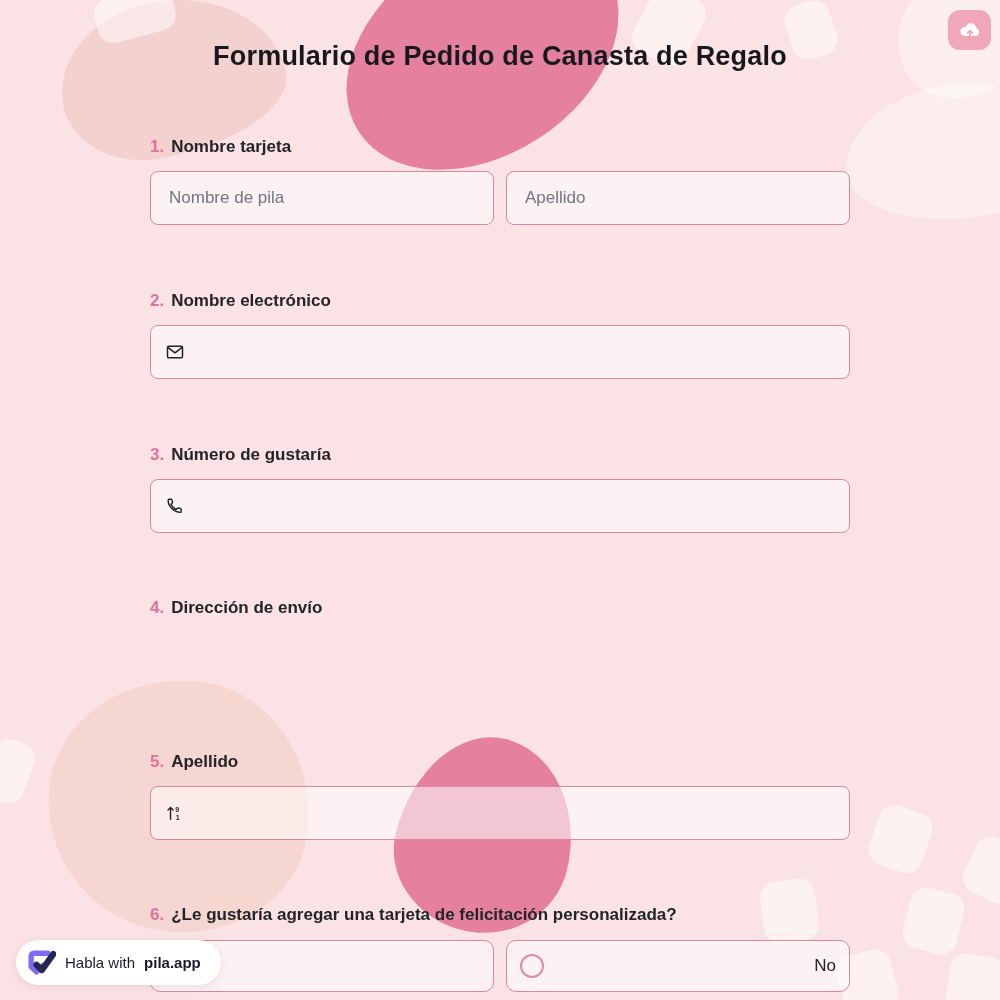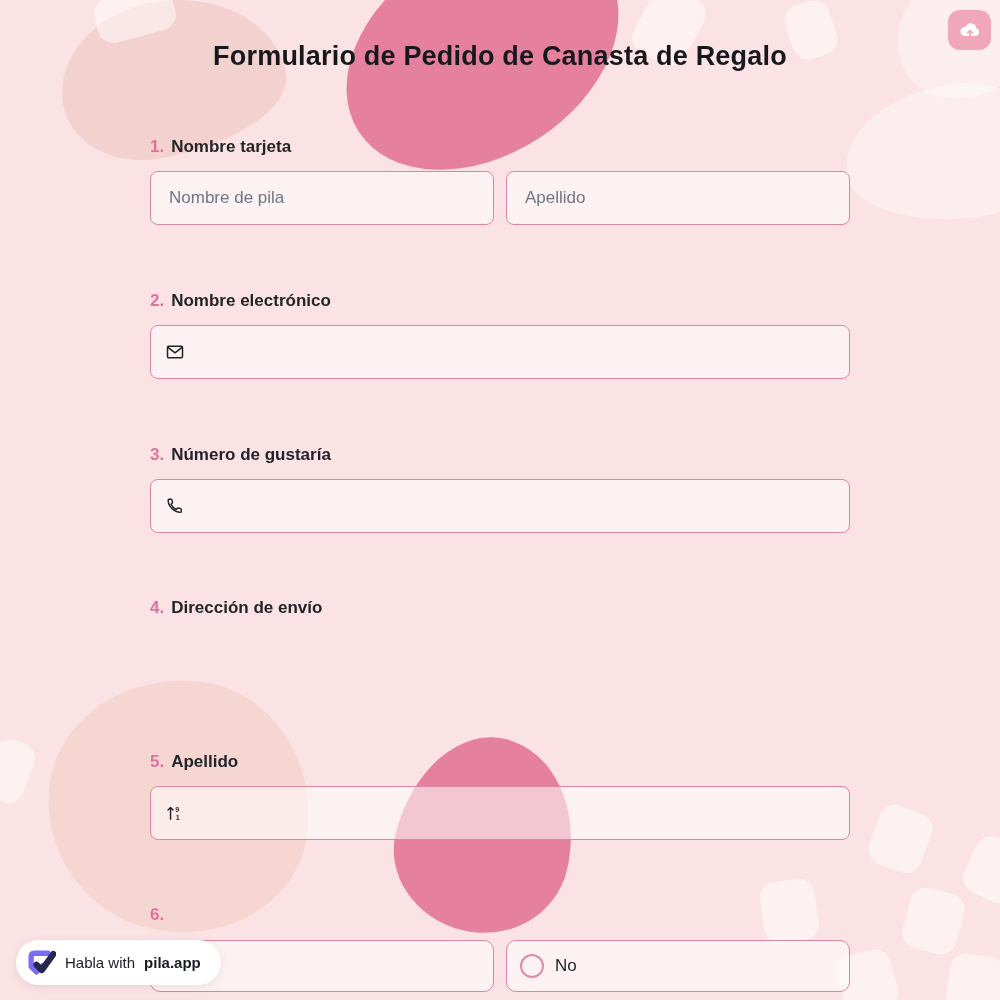--- a/index.html
+++ b/index.html
@@ -38,21 +38,21 @@
     border:1px solid #d986a2;border-radius:8px;
     font-family:"Liberation Sans", sans-serif;font-size:17px;color:#2a2e35;
     padding:0 16px 0 18px;outline:none;
   }
   .text-input.with-icon{padding-left:48px;}
   .text-input::placeholder{color:#6f7680;opacity:1;}
   .option-box{
     height:52px;box-sizing:border-box;flex:1;
     background:rgba(255,255,255,0.55);
     border:1px solid #d986a2;border-radius:10px;
-    display:flex;align-items:center;padding:0 13px;gap:11px;cursor:pointer;
+    display:flex;align-items:center;padding:0 13px;gap:11px;cursor:pointer;justify-content:space-between;
   }
   .radio{
     width:24px;height:24px;border-radius:50%;
     border:2px solid #dd8ca8;background:transparent;box-sizing:border-box;flex:0 0 auto;
   }
   .option-label{font-size:17px;color:#23252b;}
   
   .made-badge{
     position:absolute;left:16px;top:940px;height:45px;z-index:4;
     background:#ffffff;border-radius:23px;display:flex;align-items:center;
@@ -161,20 +161,21 @@
           <text x="13.5" y="21" font-size="9" font-weight="700" fill="#1f2227" font-family="'Liberation Sans',sans-serif">1</text>
         </svg>
         <input class="text-input with-icon" type="text" placeholder="" style="">
       </div>
     </div>
   </div>
 
   <div class="question" style="top:904px;">
     <div class="q-label">
       <span class="q-num">6.</span>
+      <span>¿Le gustaría agregar una tarjeta de felicitación personalizada?</span>
     </div>
     <div class="q-row" style="margin-top:14px;">
       <div class="option-box">
         <span class="option-label"></span>
       </div>
       <div class="option-box">
         <span class="radio"></span>
         <span class="option-label">No</span>
       </div>
     </div>

